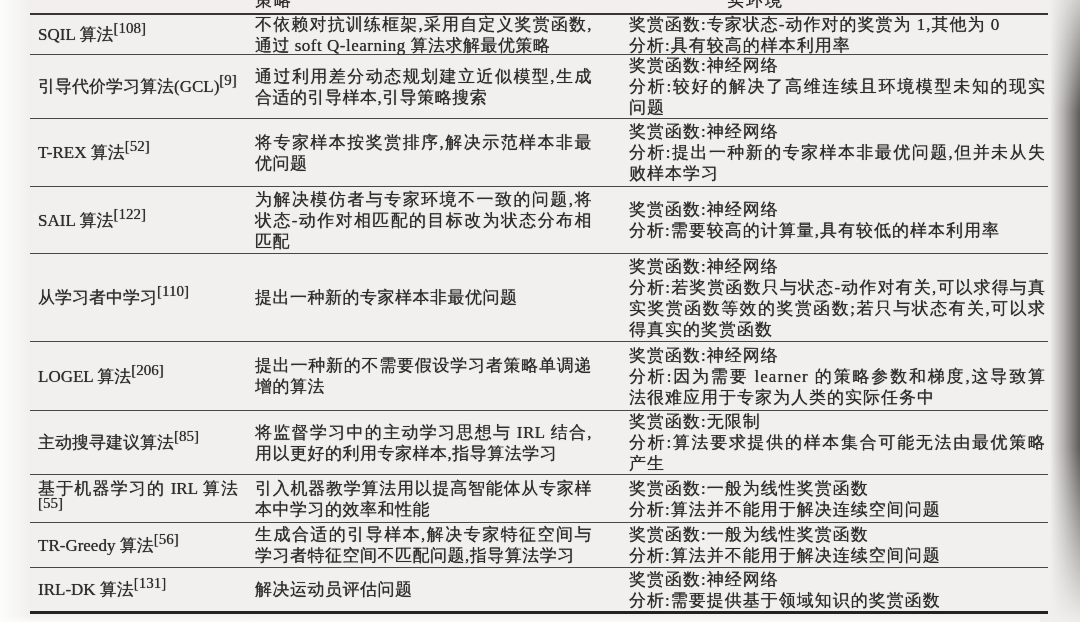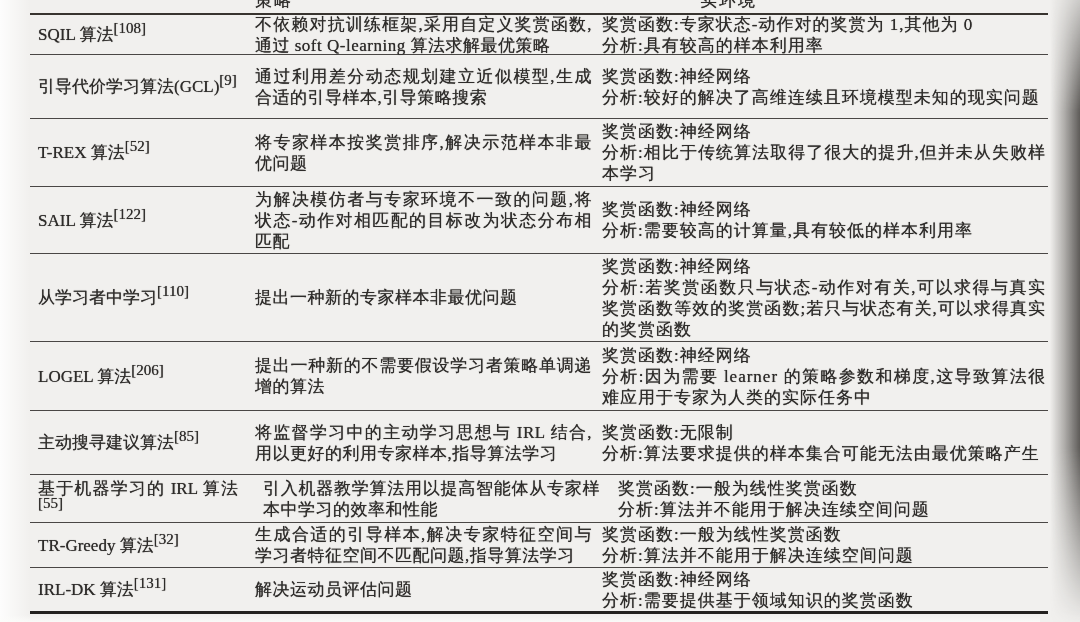--- a/index.html
+++ b/index.html
@@ -16,37 +16,37 @@
     font-size:17px; line-height:21px;
     text-shadow:0 0 0.7px rgba(46,44,42,0.85);
   }
   .row {
     display:flex; box-sizing:border-box; align-items:center;
     border-bottom:1.5px solid #4a4745;
   }
   .cell { box-sizing:border-box; }
   .c1 { width:220px; padding:0 12px 0 8px; text-align:justify; }
   .c2 { width:348px; padding:0 6px 0 5px; text-align:justify; letter-spacing:0.5px; }
-  .c3 { flex:1; padding:0 2px 0 4px; text-align:justify; letter-spacing:1px; }
+  .c3 { flex:1; padding:0 2px 0 4px; text-align:justify; letter-spacing:1px;margin-left:27px; }
   sup { font-size:15px; line-height:0; letter-spacing:0; vertical-align:super; }
 
   .partial {
     height:15px; overflow:hidden; align-items:flex-start;
     border-bottom:2.5px solid #38342f;
   }
   .partial .clip { display:block; margin-top:-10px; letter-spacing:2px; }
 
   .r1  { height:40px; }
   .r2  { height:64px; }
   .r3  { height:68px; }
   .r4  { height:67px; }
   .r5  { height:88px; }
   .r6  { height:69px; }
   .r7  { height:64px; }
-  .r8  { height:48px;gap:8px; }
+  .r8  { height:48px; }
   .r9  { height:45px; }
   .r10 { height:46px; border-bottom:3.5px solid #242220; }
 
   
   .edge-right {
     position:absolute; top:0; bottom:0; right:0; width:30px; pointer-events:none;
     background:linear-gradient(to right, rgba(90,85,80,0) 0%, rgba(80,76,72,0.38) 45%, rgba(52,49,46,0.78) 100%);
     -webkit-mask-image:linear-gradient(to bottom, rgba(0,0,0,0.25) 0%, #000 18%, #000 72%, rgba(0,0,0,0.02) 100%);
     mask-image:linear-gradient(to bottom, rgba(0,0,0,0.25) 0%, #000 18%, #000 72%, rgba(0,0,0,0.02) 100%);
   }
@@ -91,21 +91,21 @@
         <div>奖赏函数:神经网络</div>
         <div>分析:较好的解决了高维连续且环境模型未知的现实问题</div>
       </div>
     </div>
 
     <div class="row r3">
       <div class="cell c1"><span>T-REX 算法</span><sup>[52]</sup></div>
       <div class="cell c2"><span>将专家样本按奖赏排序,解决示范样本非最优问题</span></div>
       <div class="cell c3">
         <div>奖赏函数:神经网络</div>
-        <div>分析:相比于传统算法取得了很大的提升,但并未从失败样本学习</div>
+        <div>分析:提出一种新的专家样本非最优问题,但并未从失败样本学习</div>
       </div>
     </div>
 
     <div class="row r4">
       <div class="cell c1"><span>SAIL 算法</span><sup>[122]</sup></div>
       <div class="cell c2"><span>为解决模仿者与专家环境不一致的问题,将状态-动作对相匹配的目标改为状态分布相匹配</span></div>
       <div class="cell c3">
         <div>奖赏函数:神经网络</div>
         <div>分析:需要较高的计算量,具有较低的样本利用率</div>
       </div>
@@ -141,21 +141,21 @@
     <div class="row r8">
       <div class="cell c1"><span>基于机器学习的 IRL 算法</span><sup>[55]</sup></div>
       <div class="cell c2"><span>引入机器教学算法用以提高智能体从专家样本中学习的效率和性能</span></div>
       <div class="cell c3">
         <div>奖赏函数:一般为线性奖赏函数</div>
         <div>分析:算法并不能用于解决连续空间问题</div>
       </div>
     </div>
 
     <div class="row r9">
-      <div class="cell c1"><span>TR-Greedy 算法</span><sup>[32]</sup></div>
+      <div class="cell c1"><span>TR-Greedy 算法</span><sup>[56]</sup></div>
       <div class="cell c2"><span>生成合适的引导样本,解决专家特征空间与学习者特征空间不匹配问题,指导算法学习</span></div>
       <div class="cell c3">
         <div>奖赏函数:一般为线性奖赏函数</div>
         <div>分析:算法并不能用于解决连续空间问题</div>
       </div>
     </div>
 
     <div class="row r10">
       <div class="cell c1"><span>IRL-DK 算法</span><sup>[131]</sup></div>
       <div class="cell c2"><span>解决运动员评估问题</span></div>

